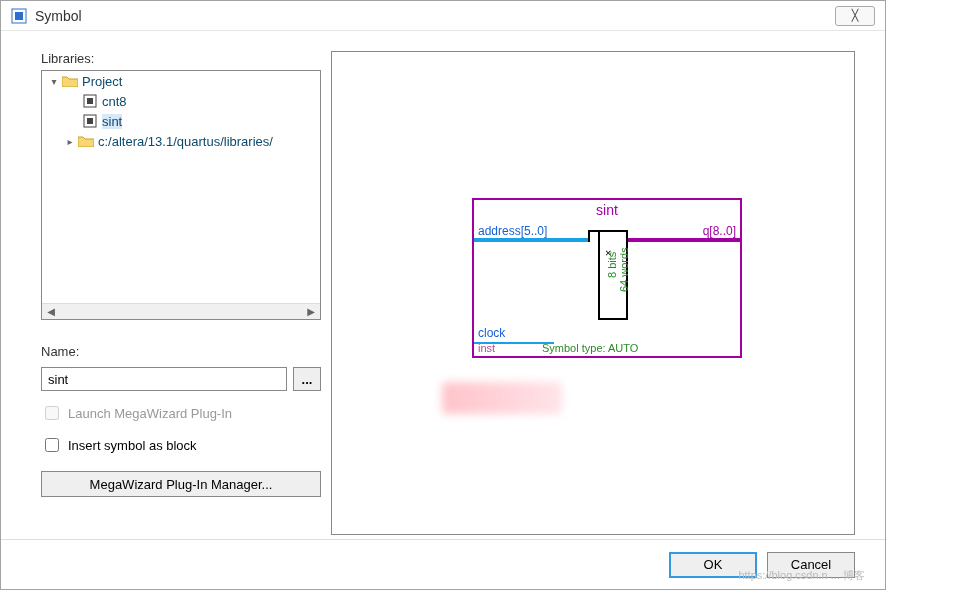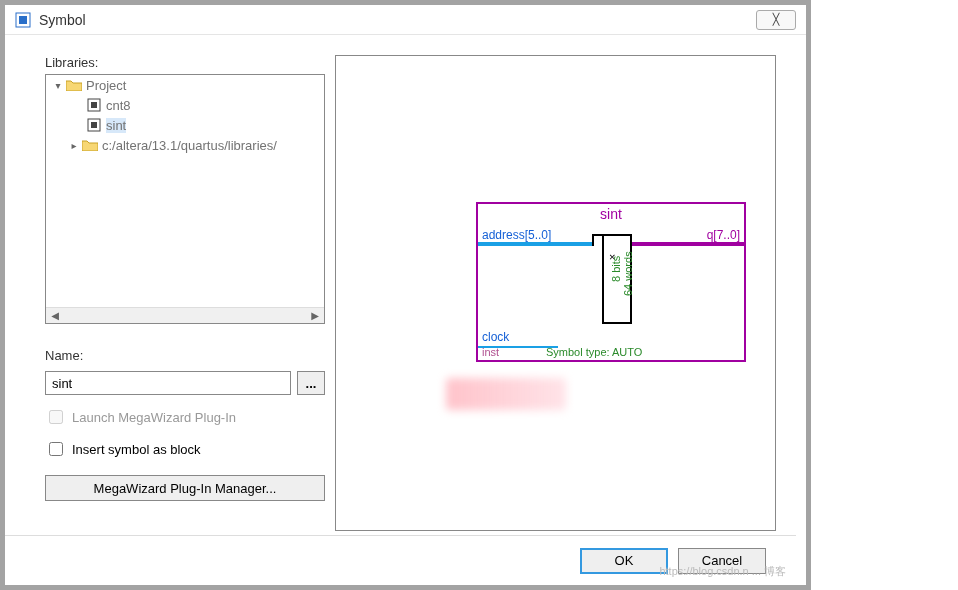--- a/index.html
+++ b/index.html
@@ -1,29 +1,29 @@
 <!DOCTYPE html>
 <html><head>
 <meta charset="utf-8">
 <style>
 * { box-sizing: border-box; font-family: "Segoe UI", Tahoma, sans-serif; font-size: 13px; }
 body { margin: 0; background: #fff; }
-.dialog { width: 811px; height: 590px; border: 5px solid #a3a3a3; position: relative; background: #fff; }
+.dialog { width: 886px; height: 590px; border: 1px solid #a3a3a3; position: relative; background: #fff; }
 .titlebar { height: 30px; display: flex; align-items: center; padding: 0 10px; border-bottom: 1px solid #e5e5e5; }
 .titlebar-icon { width: 16px; height: 16px; margin-right: 8px; display: flex; align-items: center; justify-content: center; }
 .titlebar-title { flex: 1; color: #333; font-size: 14px; }
 .close-btn { width: 40px; height: 20px; border: 1px solid #aaa; border-radius: 3px; display: flex; align-items: center; justify-content: center; cursor: pointer; background: #f8f8f8; }
 .body-area { display: flex; height: calc(100% - 84px); padding: 20px 0 0 0; position: relative; }
 .left-panel { width: 330px; padding-left: 40px; padding-right: 10px; display: flex; flex-direction: column; }
 .section-label { color: #333; margin-bottom: 4px; }
 .tree-box { border: 1px solid #888; background: #fff; flex: 0 0 250px; overflow: auto; position: relative; }
 .tree-item { display: flex; align-items: center; padding: 2px 6px; cursor: pointer; white-space: nowrap; }
 .tree-expand { width: 12px; display: inline-flex; justify-content: center; color: #666; font-size: 10px; margin-right: 2px; }
 .tree-icon { width: 16px; height: 16px; margin-right: 4px; display: inline-flex; align-items: center; justify-content: center; }
-.tree-label { color: #737373; }
+.tree-label { color: #0c4a6e; }
 .tree-selected .tree-label { background: #d7e8f9; }
 .indent-1 { padding-left: 22px; }
 .indent-2 { padding-left: 40px; }
 .scroll-x { position: absolute; bottom: 0; left: 0; right: 0; height: 16px; background: #f0f0f0; border-top: 1px solid #ddd; display: flex; align-items: center; justify-content: space-between; padding: 0 2px; }
 .scroll-arrow { width: 14px; height: 14px; display: flex; align-items: center; justify-content: center; color: #666; font-size: 10px; }
 .name-row { margin-top: 24px; }
 .name-input-row { display: flex; align-items: center; gap: 6px; margin-top: 4px; }
 .name-input { flex: 1; height: 24px; border: 1px solid #888; padding: 2px 6px; background: #fff; }
 .browse-btn { width: 28px; height: 24px; border: 1px solid #888; background: #efefef; display: flex; align-items: center; justify-content: center; cursor: pointer; font-weight: bold; }
 .check-row { display: flex; align-items: center; margin-top: 12px; gap: 6px; }
@@ -41,21 +41,21 @@
 .port-clock { position: absolute; left: 4px; top: 126px; color: #1560d6; font-size: 12px; }
 .port-clock-line { position: absolute; left: 0; top: 142px; width: 80px; height: 2px; background: #1aa0e5; }
 .inst-label { position: absolute; left: 4px; bottom: 2px; color: #b05090; font-size: 11px; }
 .blocktype { position: absolute; left: 68px; bottom: 2px; color: #2a8a2a; font-size: 11px; }
 .inner-box { position: absolute; left: 124px; top: 30px; width: 30px; height: 90px; border: 2px solid #000; background: #fff; }
 .inner-mark { position: absolute; left: 114px; top: 30px; width: 12px; height: 12px; border: 2px solid #000; border-right: none; border-bottom: none; background: #fff; }
 .inner-text { position: absolute; left: 132px; top: 42px; color: #2a8a2a; font-size: 11px; transform: rotate(-90deg); transform-origin: left top; white-space: nowrap; }
 .inner-text2 { position: absolute; left: 144px; top: 42px; color: #2a8a2a; font-size: 11px; transform: rotate(-90deg); transform-origin: left top; white-space: nowrap; }
 .inner-x { position: absolute; left: 128px; top: 58px; font-size: 11px; transform: rotate(-90deg); transform-origin: left top; color: #000; width: 10px; text-align: center; }
 .pink-blur { position: absolute; left: 110px; bottom: 120px; width: 120px; height: 32px; background: linear-gradient(90deg, rgba(255,170,180,0.7), rgba(255,200,210,0.5)); filter: blur(4px); border-radius: 4px; }
-.footer { position: absolute; bottom: 0; left: 0; right: 10px; height: 50px; border-top: 1px solid #ddd; display: flex; align-items: center; justify-content: flex-end; padding-right: 30px; gap: 10px; }
+.footer { position: absolute; bottom: 0; left: 0; right: 0; height: 50px; border-top: 1px solid #ddd; display: flex; align-items: center; justify-content: flex-end; padding-right: 30px; gap: 10px; }
 .btn { min-width: 88px; height: 26px; border: 1px solid #888; background: #efefef; cursor: pointer; }
 .btn.primary { border: 2px solid #3499e0; }
 .watermark { position: absolute; right: 20px; bottom: 6px; color: #bbb; font-size: 11px; pointer-events: none; }
 </style>
 </head>
 <body>
 
 <div class="dialog">
   <div class="titlebar">
     <span class="titlebar-icon">
@@ -134,21 +134,21 @@
       <button class="mwiz-btn">MegaWizard Plug-In Manager...</button>
     </div>
 
     <div class="right-panel">
       <div class="dot-grid"></div>
 
       <div class="symbol-block">
         <div class="sym-name">sint</div>
         <div class="port-addr">address[5..0]</div>
         <div class="port-addr-line"></div>
-        <div class="port-q">q[7..0]</div>
+        <div class="port-q">q[8..0]</div>
         <div class="port-q-line"></div>
         <div class="port-clock">clock</div>
         <div class="port-clock-line"></div>
         <div class="inner-mark"></div>
         <div class="inner-box"></div>
         <div class="inner-x">×</div>
         <div class="inner-text" style="top:78px">8 bits</div>
         <div class="inner-text2" style="top:92px">64 words</div>
         <div class="inst-label">inst</div>
         <div class="blocktype">Symbol type: AUTO</div>

